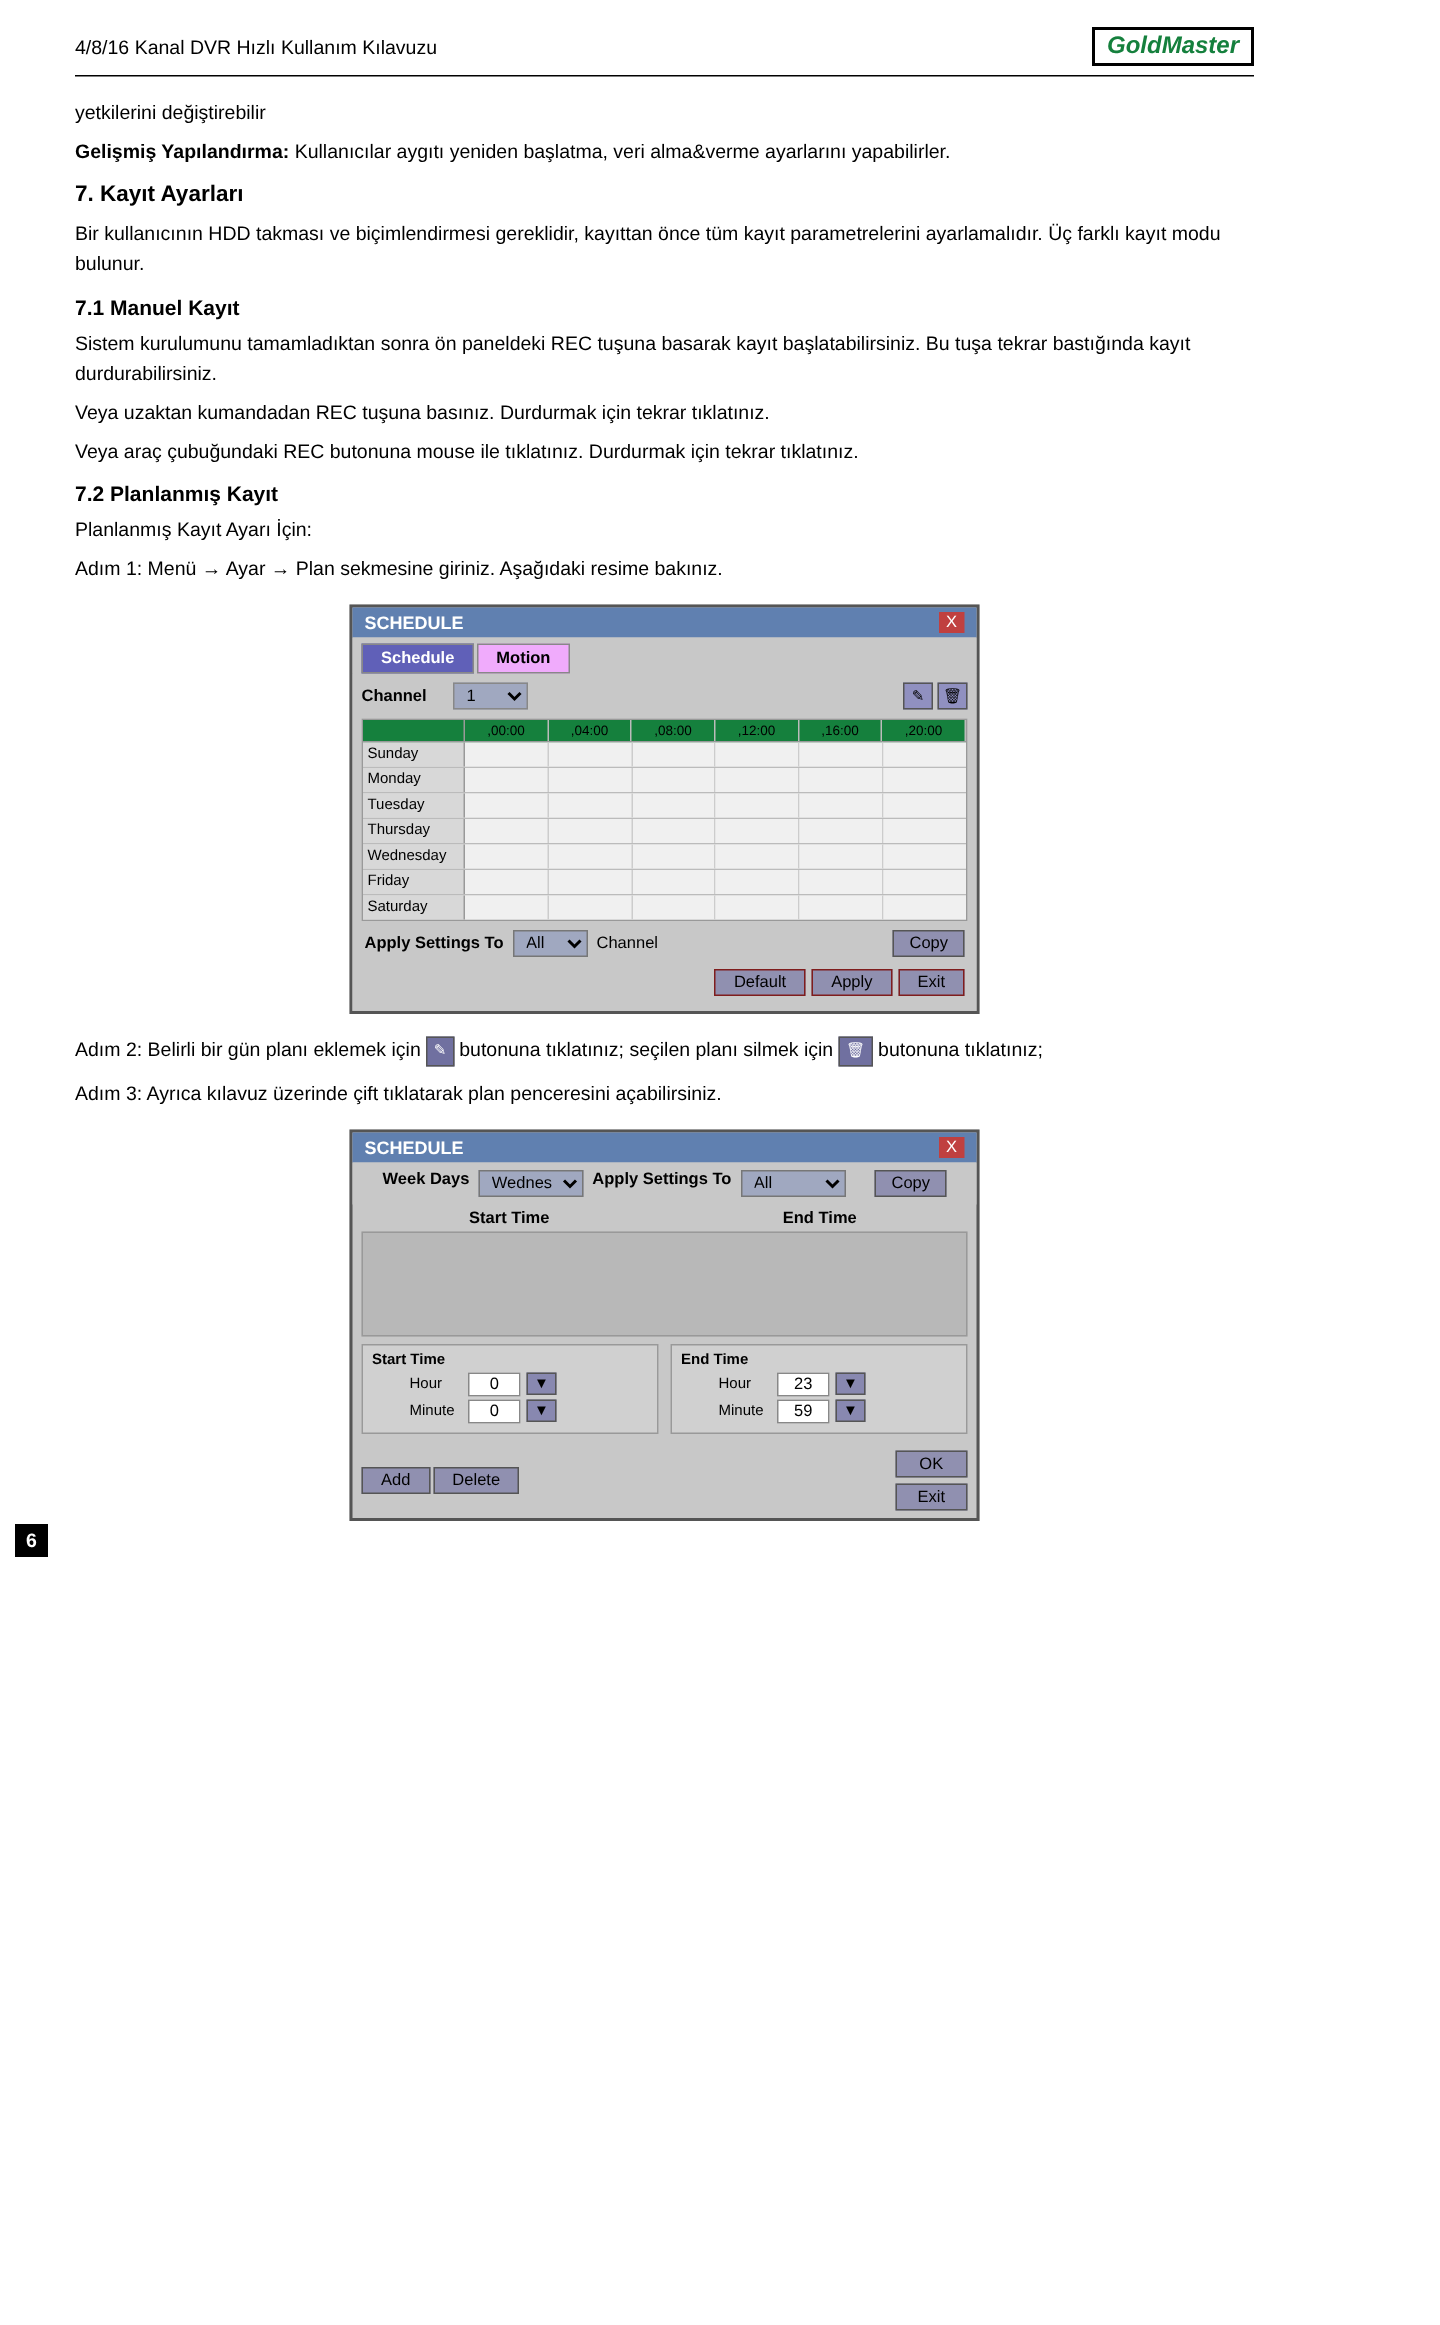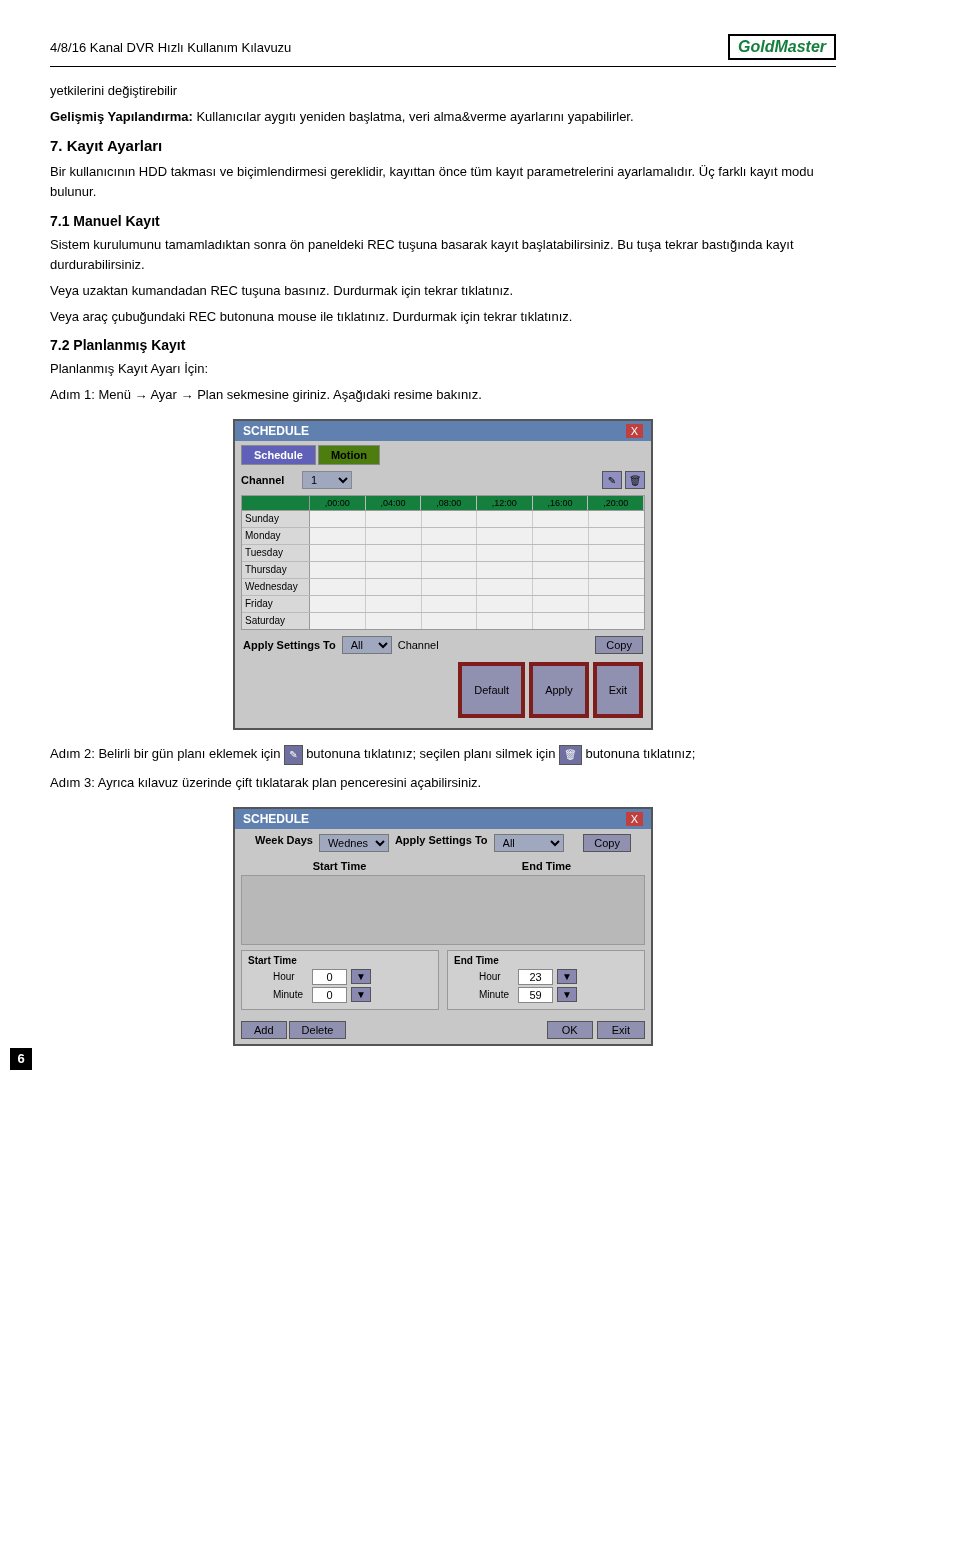--- a/index.html
+++ b/index.html
@@ -10,21 +10,20 @@
       color: #000;
       width: 960px;
       min-height: 1550px;
       padding: 0;
     }
 
     .page-container {
       width: 876px;
       padding: 18px 40px 30px 50px;
       position: relative;
-      margin-top: 16px;
     }
 
     
     .page-header {
       display: flex;
       justify-content: space-between;
       align-items: center;
       border-bottom: 1px solid #000;
       padding-bottom: 6px;
       margin-bottom: 14px;
@@ -115,21 +114,21 @@
     .schedule-tabs {
       display: flex;
       gap: 2px;
       padding: 4px 6px 0 6px;
       background: #c8c8c8;
     }
     .sched-tab {
       padding: 3px 12px;
       font-size: 11px;
       font-weight: bold;
-      background: #4d7c0f;
+      background: #f0abfc;
       color: #000;
       border: 1px solid #888;
       cursor: pointer;
     }
     .sched-tab.active {
       background: #6060b8;
       color: #fff;
     }
     .schedule-body {
       padding: 6px;
@@ -261,22 +260,22 @@
       margin-left: auto;
     }
     .bottom-buttons {
       display: flex;
       justify-content: flex-end;
       gap: 4px;
       padding: 4px 2px;
     }
     .bottom-btn {
       background: #9090b0;
-      border: 4px solid #7f1d1d;
-      padding: 18px 12px;
+      border: 1px solid #7f1d1d;
+      padding: 2px 12px;
       font-size: 11px;
       cursor: pointer;
     }
 
     
     .schedule-window2 {
       border: 2px solid #555;
       background: #c8c8c8;
       width: 420px;
       margin: 14px auto;
@@ -381,20 +380,21 @@
     .sched2-act-btn {
       background: #9090b0;
       border: 1px solid #555;
       padding: 2px 12px;
       font-size: 11px;
       cursor: pointer;
     }
     .sched2-ok-exit {
       display: flex;
       gap: 4px;
+      flex-direction: column;
     }
     .sched2-ok-btn {
       background: #9090b0;
       border: 1px solid #555;
       padding: 2px 14px;
       font-size: 11px;
       cursor: pointer;
     }
 
     .step-text {

